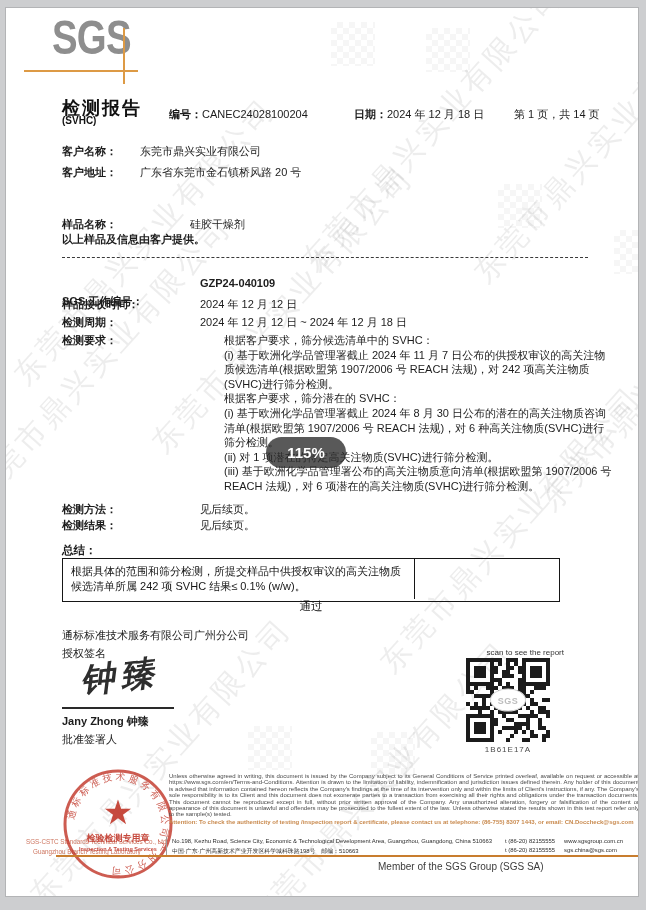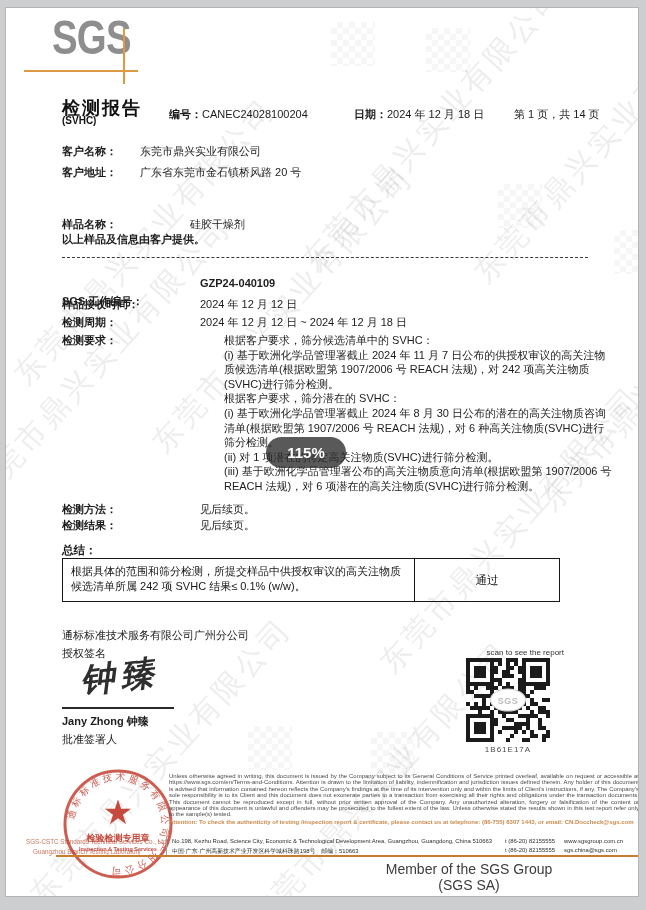--- a/index.html
+++ b/index.html
@@ -40,21 +40,21 @@
   .meta{font-size:11px;color:#1c1c1c;white-space:nowrap;}
   .meta b{font-weight:bold;}
   
   .lbl{font-size:11px;color:#1c1c1c;font-weight:bold;white-space:nowrap;}
   .val{font-size:11px;color:#1c1c1c;white-space:nowrap;}
   .multiline{white-space:pre-line;line-height:14.6px;width:402px;margin-left:24px;}
   .dashline{left:56px;top:249px;width:526px;border-top:1.6px dashed #3a3a3a;}
   
   .sum-table{
     left:56px;top:550px;width:498px;height:44px;border:1.3px solid #161616;
-    display:flex;box-sizing:border-box;background:transparent;
+    display:flex;box-sizing:border-box;background:transparent;flex-direction:column;
   }
   .sum-left{
     width:352px;border-right:1.3px solid #161616;box-sizing:border-box;
     padding:5px 8px;font-size:11px;line-height:15px;color:#161616;
   }
   .sum-right{
     flex:1;display:flex;align-items:center;justify-content:center;
     font-size:11.5px;color:#161616;
   }
   
@@ -84,21 +84,21 @@
   .stamp-sub{position:absolute;font-size:6.3px;color:rgba(196,92,66,.85);white-space:nowrap;}
   
   .fineprint{
     left:163px;top:765px;width:470px;font-size:6px;line-height:6.4px;
     color:#4a4a4a;text-align:justify;
   }
   .attention{color:#c98a4e;margin-top:1px;font-weight:bold;}
   .addr-divider{left:160px;top:829px;width:1px;height:19px;background:#9c9c9c;}
   .addr{font-size:5.9px;color:#2e2e2e;white-space:nowrap;}
   .rule-orange{left:50px;top:847px;width:582px;height:2px;background:#c87d2e;}
-  .member{left:372px;top:853px;width:182px;text-align:center;font-size:14px;color:#3c3c3c;}
+  .member{left:372px;top:853px;width:182px;text-align:left;font-size:10px;color:#3c3c3c;}
   
   .zoom-toast{
     position:absolute;left:266px;top:437px;width:80px;height:31px;
     background:rgba(42,42,42,.78);border-radius:16px;
     display:flex;align-items:center;justify-content:center;
     color:#fff;font-size:15px;font-weight:bold;z-index:50;
   }
 </style>
 </head>
 <body>

